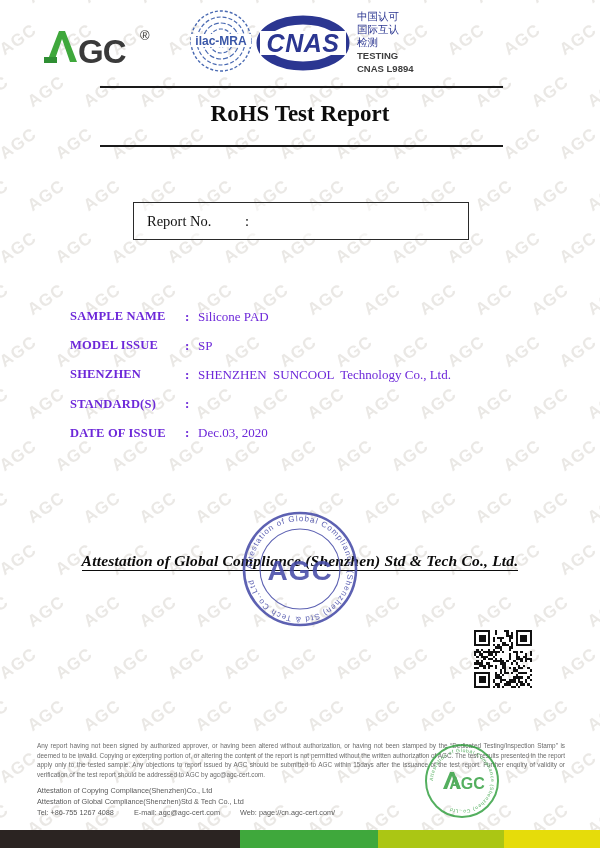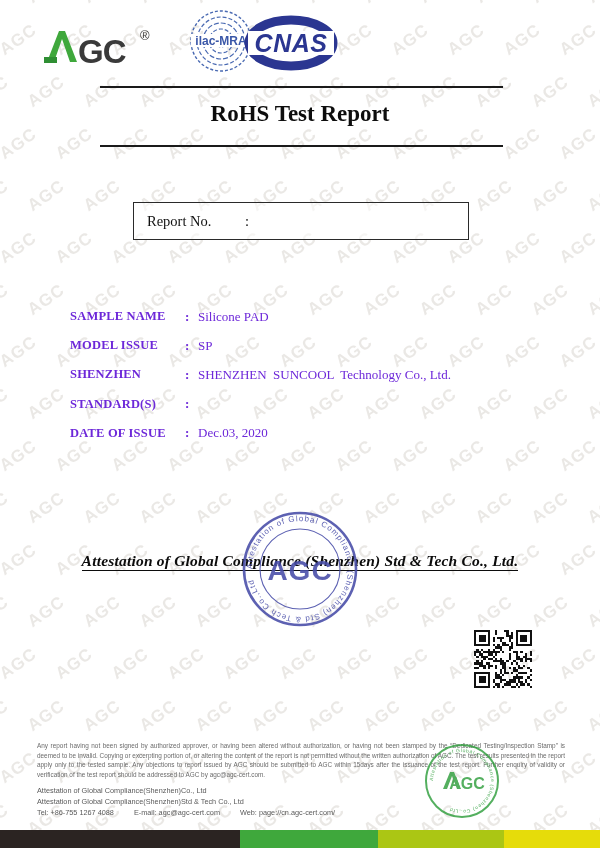--- a/index.html
+++ b/index.html
@@ -8,21 +8,21 @@
   .abs{position:absolute;}
   
   .wm-layer{position:absolute;inset:0;z-index:1;overflow:hidden;pointer-events:none;}
   .wm{position:absolute;font-family:"Liberation Sans",sans-serif;font-weight:bold;
       font-size:17px;letter-spacing:1px;color:rgba(186,180,170,0.30);
       transform:rotate(-35deg);white-space:nowrap;}
   .content{position:absolute;inset:0;z-index:2;}
   
   .agc-logo{left:44px;top:26px;}
   .ilac-logo{left:189px;top:9px;}
-  .cnas-logo{left:244px;top:15px;}
+  .cnas-logo{left:256px;top:15px;}
   .accred{left:357px;top:10px;font-family:"Liberation Sans",sans-serif;line-height:13px;}
   .accred .zh{color:#2b3691;font-size:10.5px;}
   .accred .en{color:#3d3d3d;font-size:9.5px;font-weight:bold;}
   .rule{left:100px;width:403px;height:2px;background:#1a1a1a;}
   .rule1{top:86px;} .rule2{top:145px;}
   .title{top:101px;left:0;right:0;text-align:center;font-size:23px;font-weight:bold;
          color:#0d0d0d;font-family:"Liberation Serif",serif;}
   
   .report-box{left:133px;top:202px;width:334px;height:36px;border:1.5px solid #2a2a2a;
               background:rgba(255,255,255,0.55);display:flex;align-items:center;font-size:14.5px;color:#111;}
@@ -278,20 +278,27 @@
   </div>
 
   <div class="abs cnas-logo">
     <svg width="94" height="56" viewBox="0 0 94 56">
       <ellipse cx="47" cy="28" rx="42" ry="23" fill="none" stroke="#2b3691" stroke-width="9"></ellipse>
       <rect x="4" y="16" width="86" height="24" fill="#ffffff"></rect>
       <text x="47" y="37" font-size="25" font-weight="bold" font-style="italic" fill="#2b3691" text-anchor="middle" letter-spacing="0.5">CNAS</text>
     </svg>
   </div>
 
+  <div class="abs accred">
+    <div class="zh">中国认可</div>
+    <div class="zh">国际互认</div>
+    <div class="zh">检测</div>
+    <div class="en">TESTING</div>
+    <div class="en">CNAS L9894</div>
+  </div>
 
   <div class="abs rule rule1"></div>
 
   <div class="abs title">RoHS Test Report</div>
 
   <div class="abs rule rule2"></div>
 
   <div class="abs report-box">
     <span class="lbl">Report No.</span>
     <span class="col">:</span>
@@ -554,21 +561,21 @@
       <circle cx="39" cy="39" r="36" fill="none" stroke="#2f9e3c" stroke-width="2"></circle>
       <text font-size="5" fill="#2f9e3c" letter-spacing="0.6">
         <textPath href="#greenArc">Attestation of Global Compliance (Shenzhen) Co.,Ltd</textPath>
       </text>
       <path d="M20 47 L27 30 L31 30 L38 47 L34 47 L29 34 L24 47 Z" fill="#2f9e3c"></path>
       <text x="44" y="47" font-size="16" font-weight="bold" fill="#2f9e3c" text-anchor="middle">AGC</text>
     </svg>
   </div>
 
   <div class="abs disclaimer">Any report having not been signed by authorized approver, or having been altered without authorization, or having not been stamped by the “Dedicated Testing/Inspection Stamp” is deemed to be invalid. Copying or excerpting portion of, or altering the content of the report is not permitted without the written authorization of AGC. The test results presented in the report apply only to the tested sample. Any objections to report issued by AGC should be submitted to AGC within 15days after the issuance of the test report. Further enquiry of validity or verification of the test report should be addressed to AGC by agc@agc-cert.com.</div>
-  <div class="abs footline foot1">Attestation of Global Compliance(Shenzhen)Co., Ltd</div>
+  <div class="abs footline foot1">Attestation of Copying Compliance(Shenzhen)Co., Ltd</div>
   <div class="abs footline foot2">Attestation of Global Compliance(Shenzhen)Std &amp; Tech Co., Ltd</div>
   <div class="abs footline contact">
     <span>Tel: +86-755 1267 4088</span>
     <span>E-mail: agc@agc-cert.com</span>
     <span>Web: page://cn.agc-cert.com/</span>
   </div>
 
   <div class="colorbar abs">
       <div style="width: 40%; background: rgb(43, 36, 34);"></div>
       <div style="width: 23%; background: rgb(63, 168, 60);"></div>

